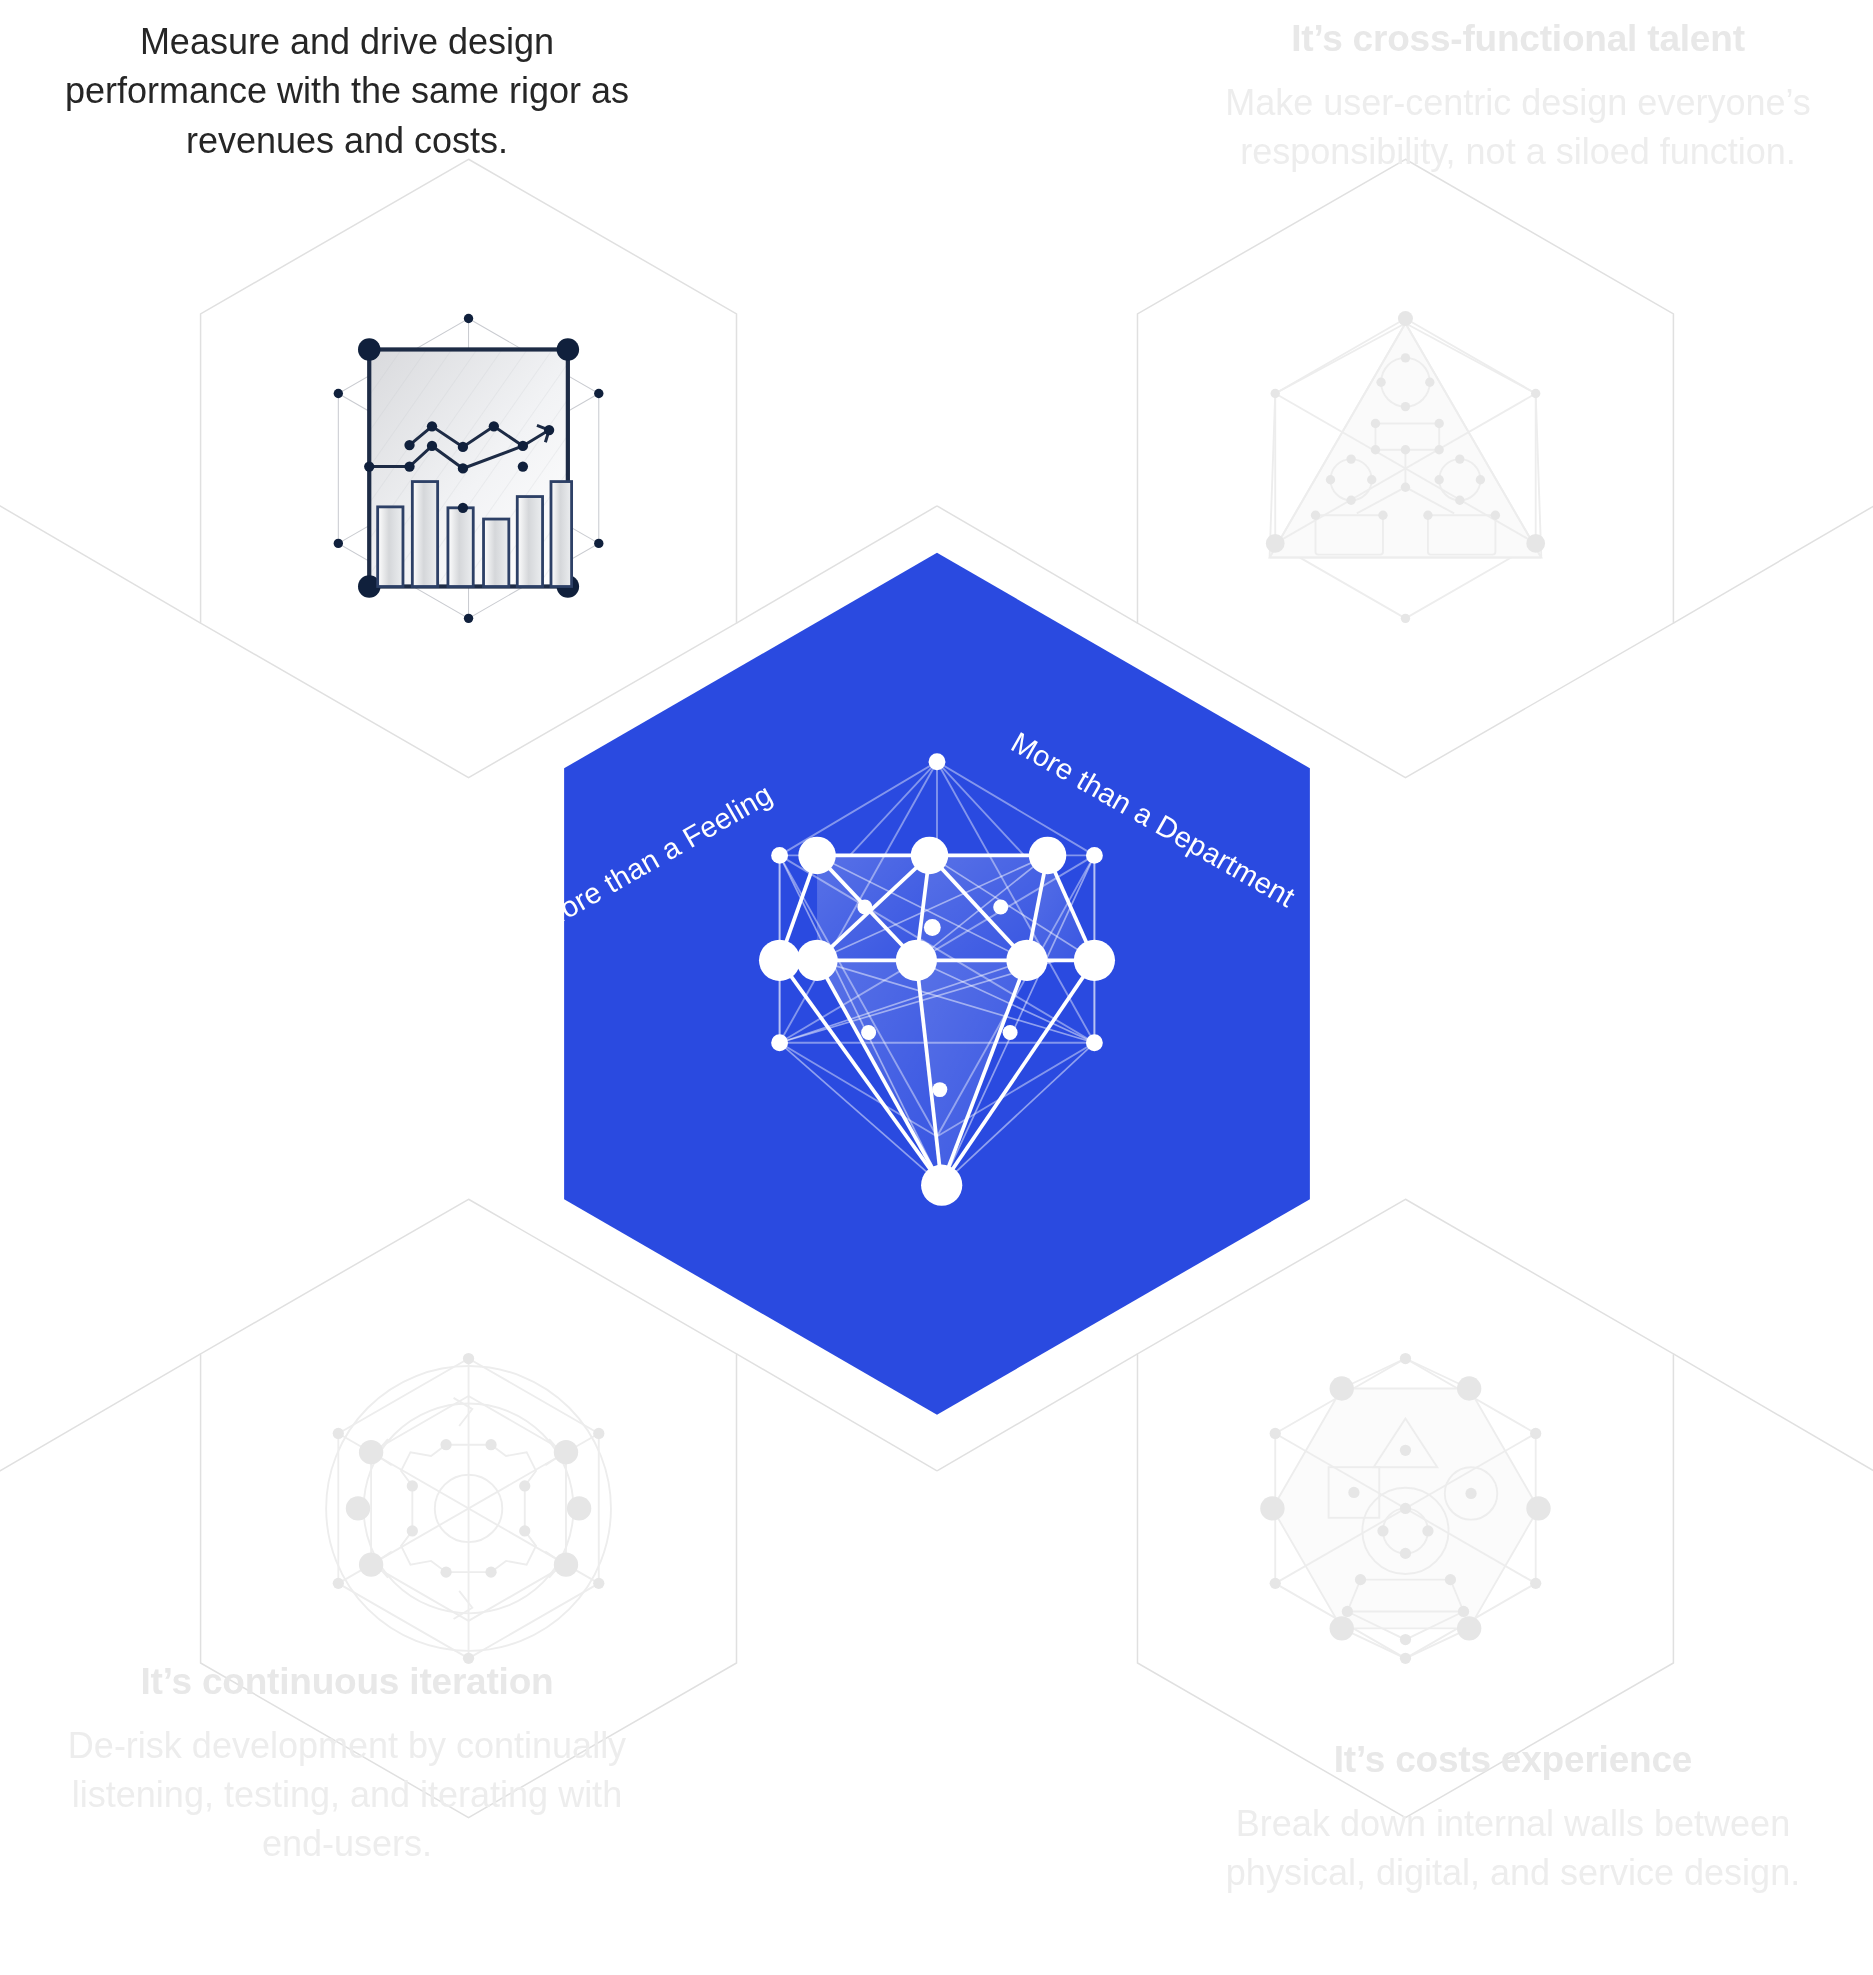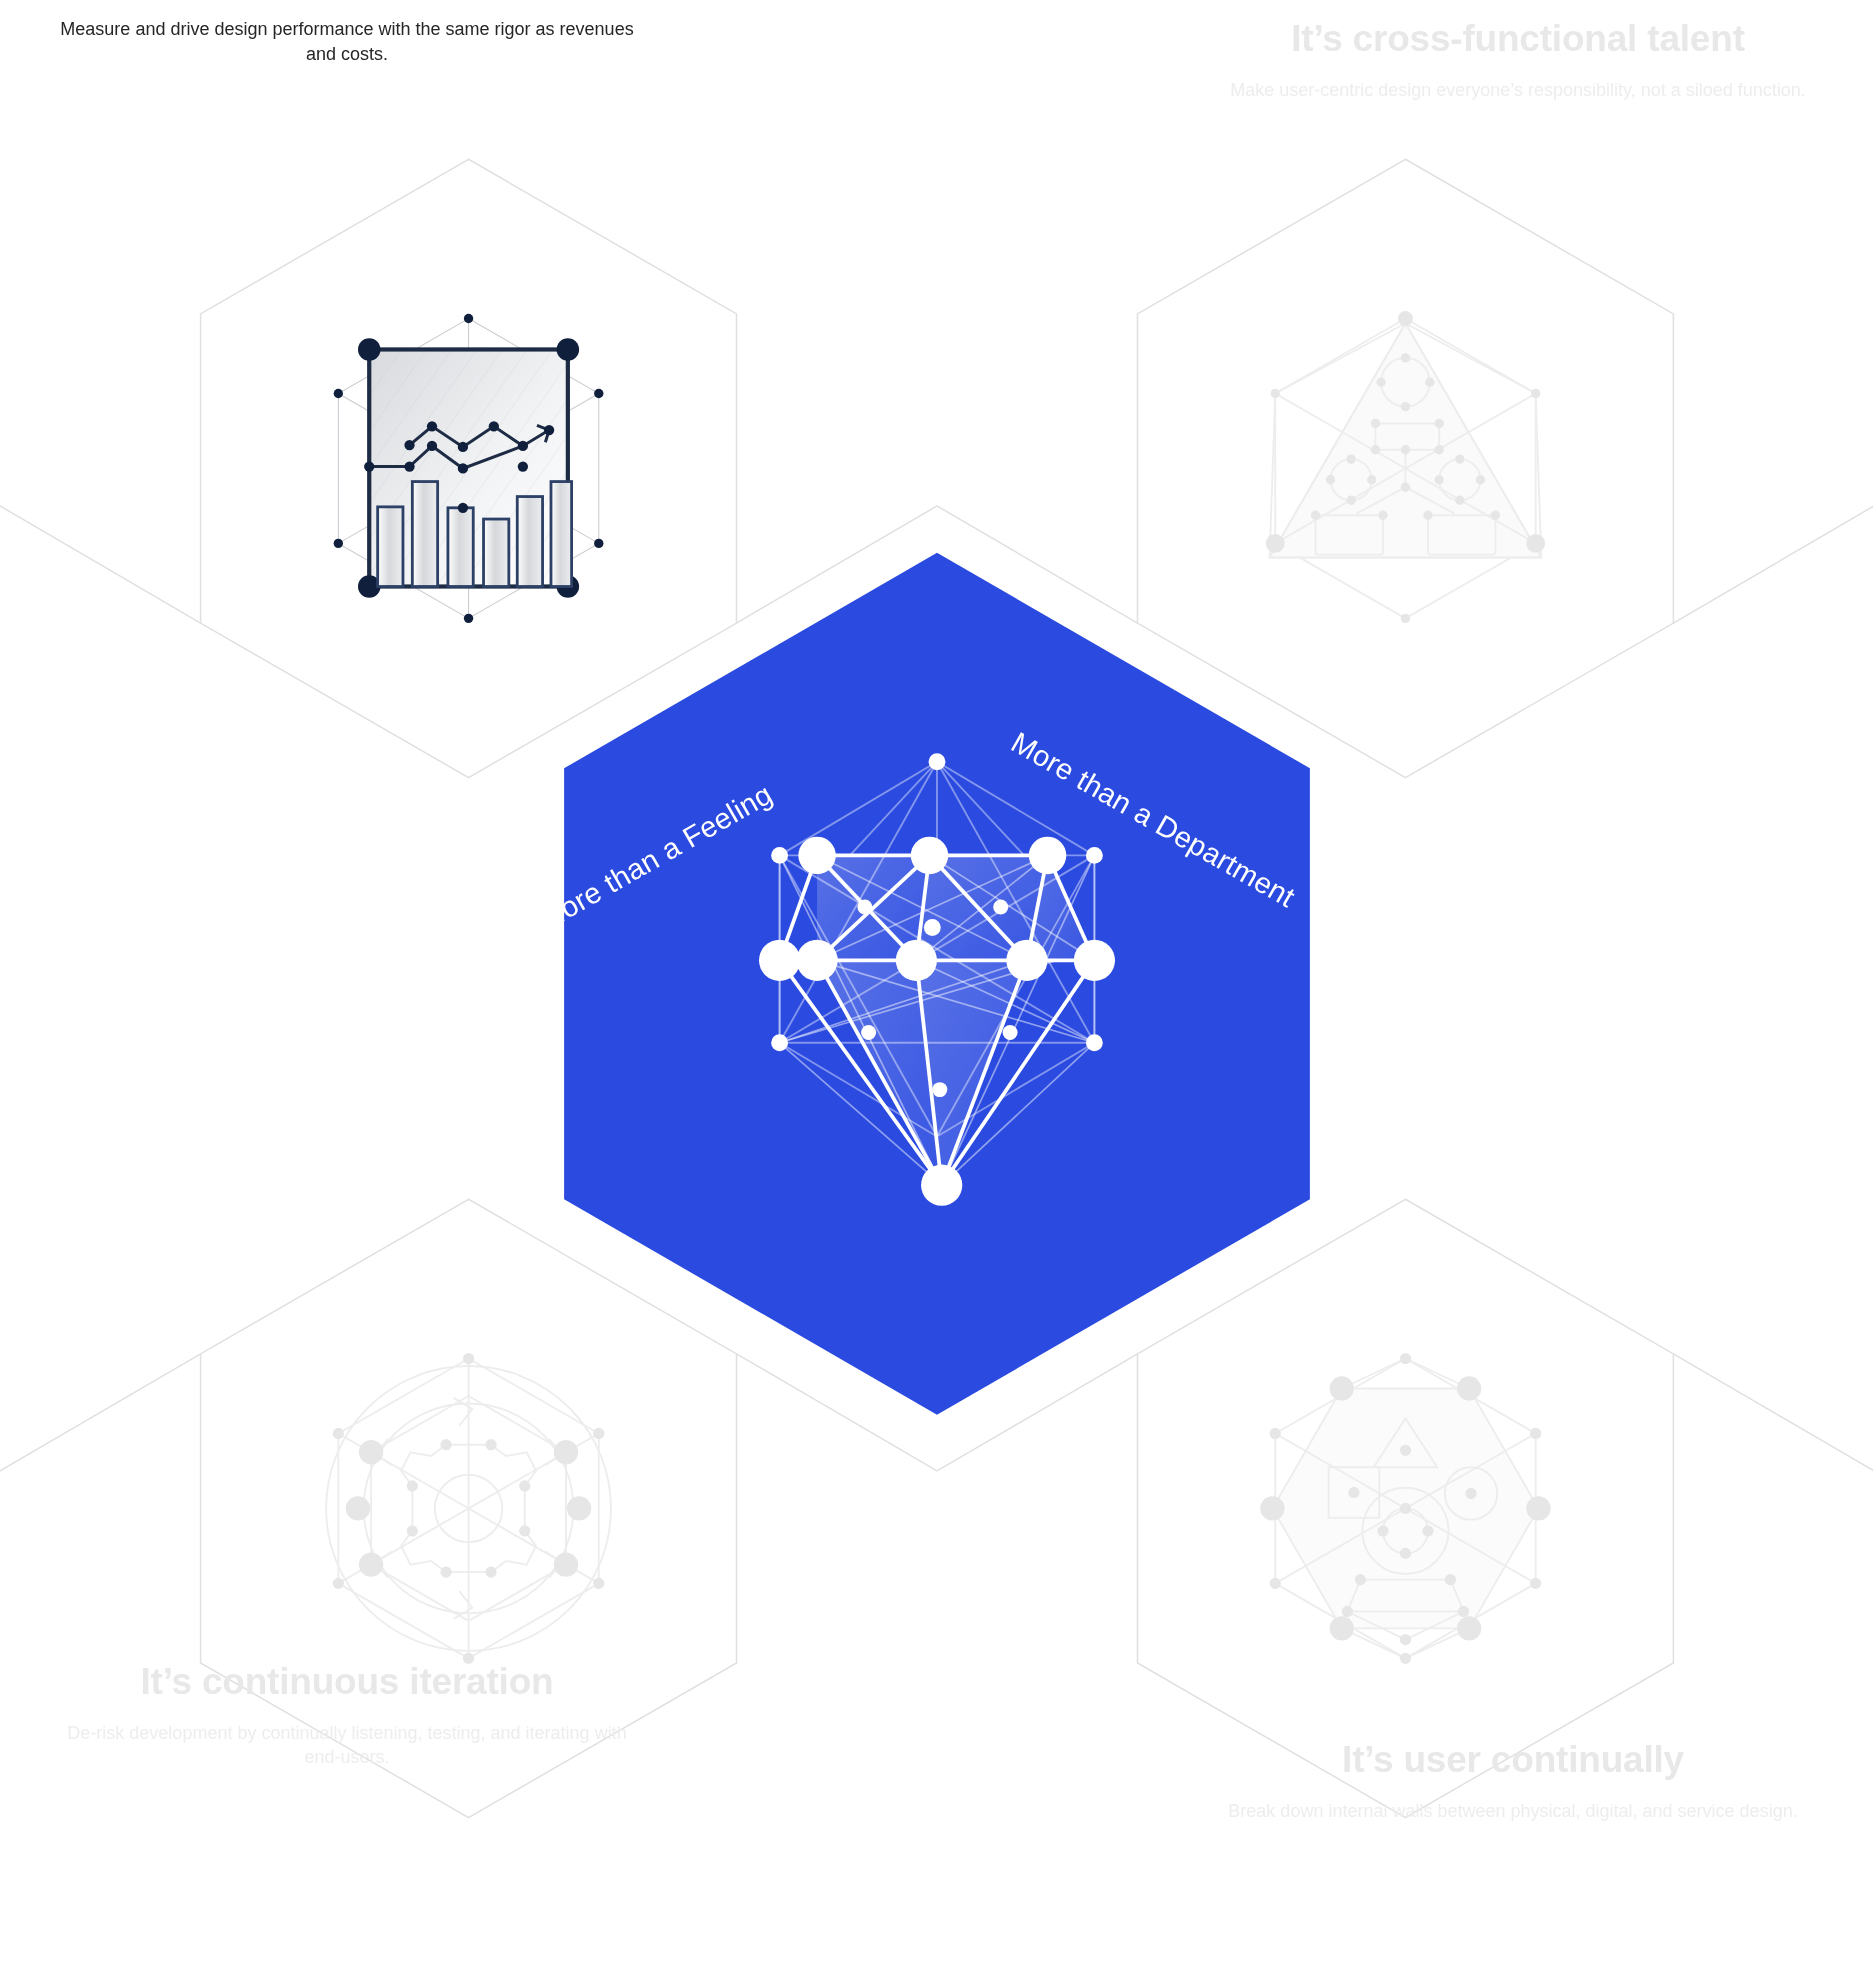--- a/index.html
+++ b/index.html
@@ -31,21 +31,21 @@
     pointer-events: auto;
   }
   .corner-title {
     font-size: 37px;
     line-height: 1.18;
     font-weight: 700;
     letter-spacing: -0.2px;
     margin: 0 0 17px 0;
   }
   .corner-body {
-    font-size: 18px;
+    font-size: 36px;
     line-height: 1.37;
     font-weight: 400;
     margin: 0;
   }
 
   .corner-block.active .corner-title { color: #1a1a1a; }
   .corner-block.active .corner-body  { color: #262626; }
 
   .corner-block.faded .corner-title { color: #e8e8e8; }
   .corner-block.faded .corner-body  { color: #ededed; }
@@ -462,18 +462,18 @@
     <p class="corner-title">It’s cross-functional talent</p>
     <p class="corner-body">Make user-centric design everyone’s responsibility, not a siloed function.</p>
   </div>
 
   <div class="corner-block faded" id="block-bl">
     <p class="corner-title">It’s continuous iteration</p>
     <p class="corner-body">De-risk development by continually listening, testing, and iterating with end-users.</p>
   </div>
 
   <div class="corner-block faded" id="block-br">
-    <p class="corner-title">It’s user continually</p>
+    <p class="corner-title">It’s costs experience</p>
     <p class="corner-body">Break down internal walls between physical, digital, and service design.</p>
   </div>
 
 </div>
 
 
 </body></html>

